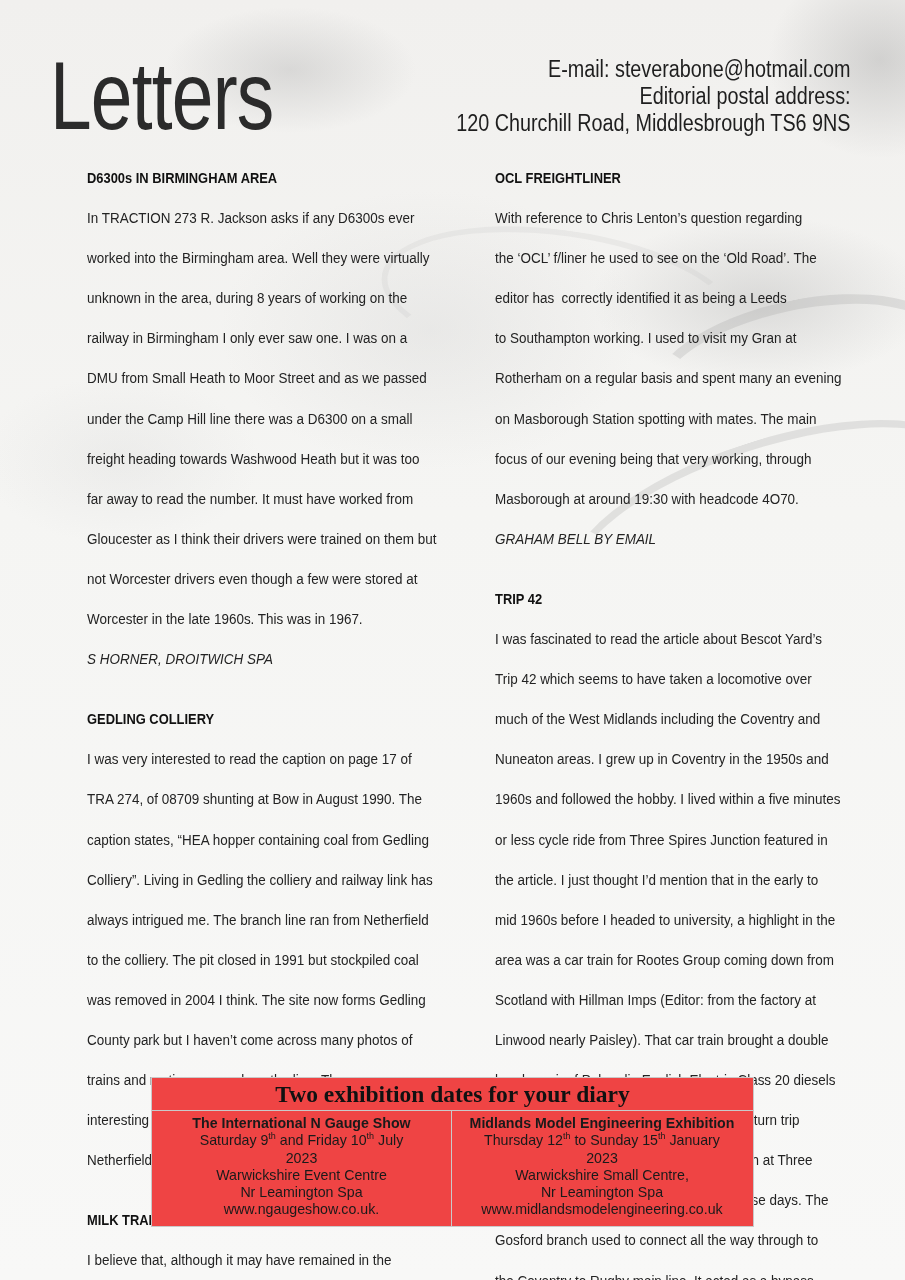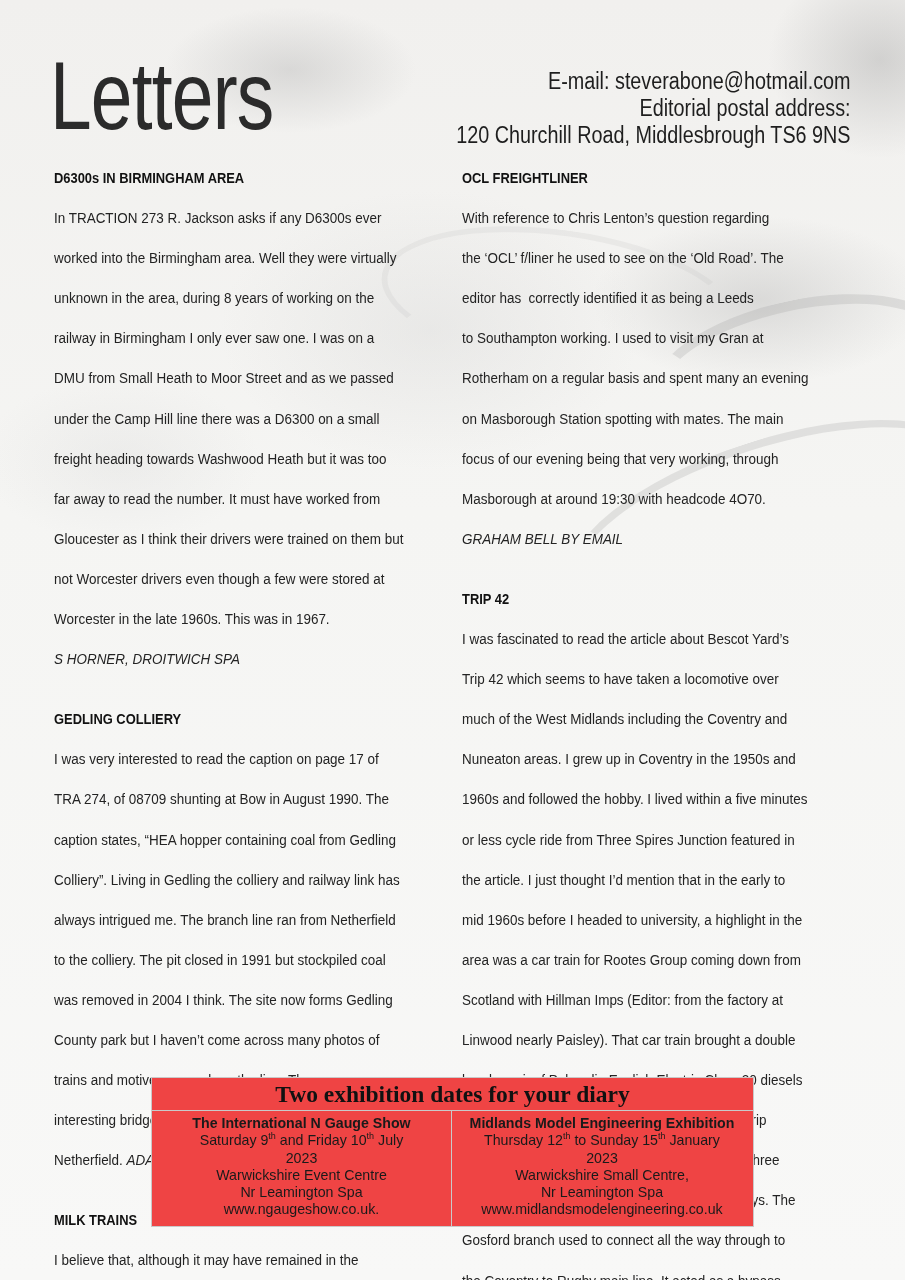--- a/index.html
+++ b/index.html
@@ -35,38 +35,38 @@
       font-size: 96px;
       line-height: 96px;
       font-weight: normal;
       color: #2b2b2b;
       letter-spacing: -1px;
       transform: scaleX(0.78);
       transform-origin: left top;
     }
     .contact {
       position: absolute;
-      right: 54px; top: 68px;
+      right: 54px; top: 56px;
       text-align: right;
       font-size: 23px;
       line-height: 27px;
       color: #1e1e1e;
     }
     .contact div { transform: scaleX(0.86); transform-origin: right center; white-space: nowrap; }
 
     .column {
       position: absolute;
       top: 168px;
       font-size: 15.3px;
       line-height: 20.05px;
       color: #232323;
     }
     .column.left { left: 54px; width: 410px; }
     .column.right { left: 462px; width: 410px; }
-    .letter { margin-bottom: 20px; }
+    .letter { margin-bottom: 20px; margin-left: 33px; }
     .letter-heading {
       font-weight: bold;
       font-size: 15px;
       color: #111;
       letter-spacing: 0;
       transform: scaleX(0.86);
       transform-origin: left center;
       white-space: nowrap;
     }
     .letter-body { white-space: pre-line; transform: scaleX(0.88); transform-origin: left top; width: 114%; }

